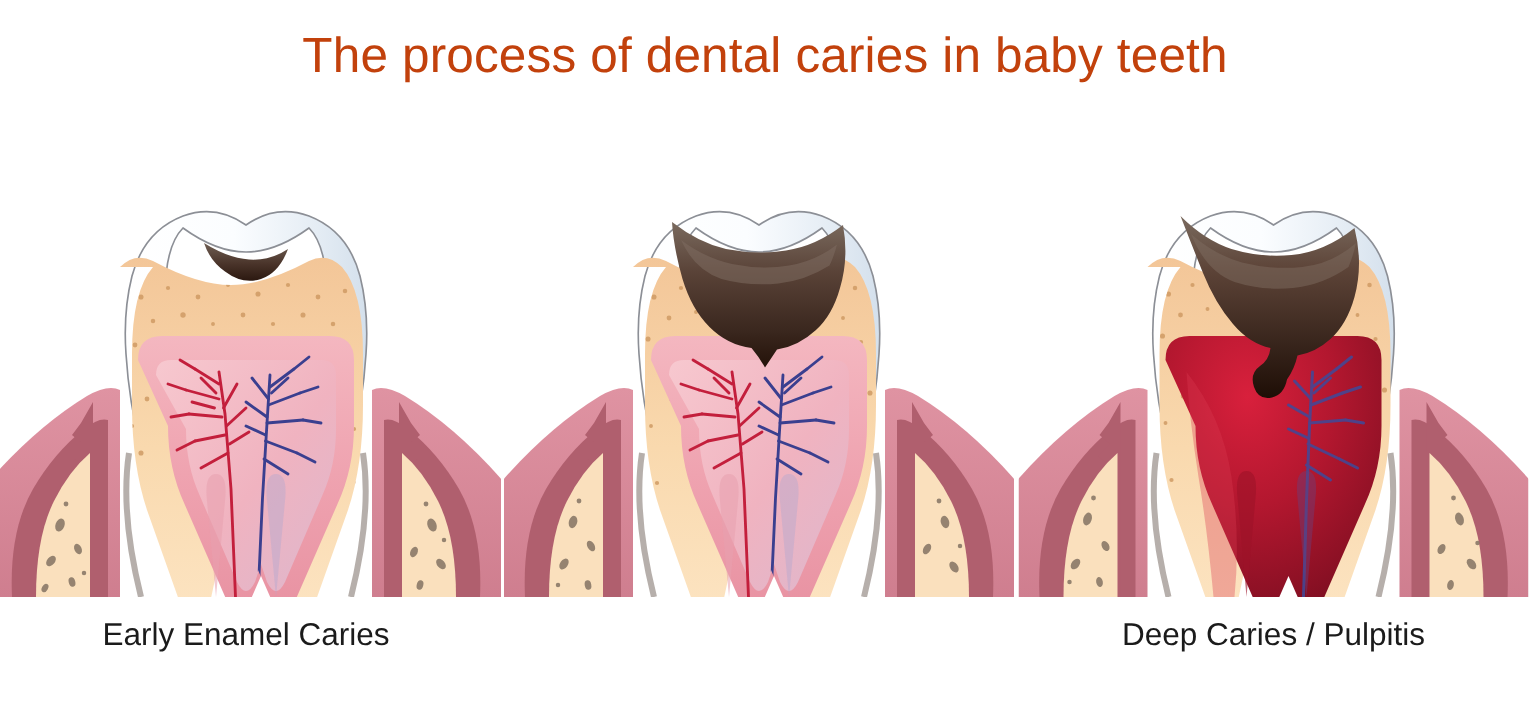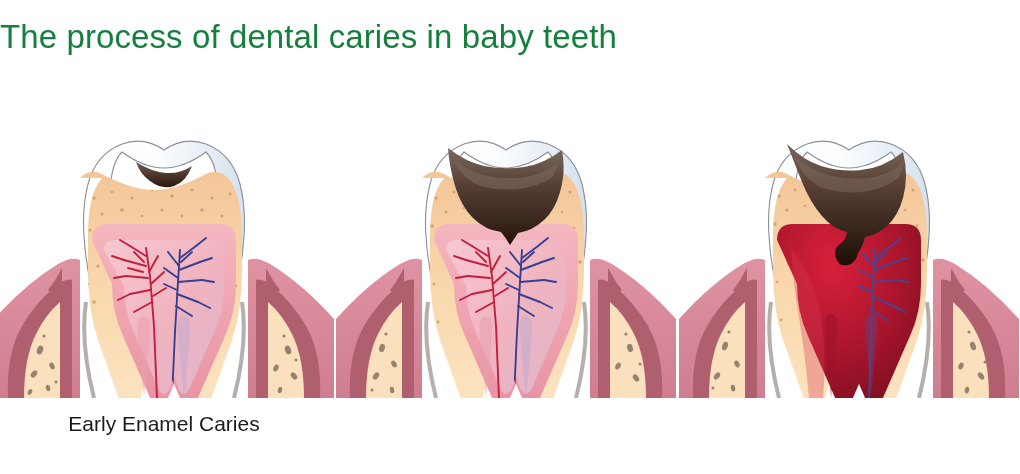--- a/index.html
+++ b/index.html
@@ -1,20 +1,20 @@
 <!DOCTYPE html>
 <html><head>
 <meta charset="utf-8">
 <style>
   html,body{margin:0;padding:0;background:#ffffff;}
   body{width:1020px;height:474px;overflow:hidden;font-family:"Liberation Sans",sans-serif;}
   #stage{position:relative;width:1020px;height:474px;background:#fff;}
   #title{
-    position:absolute;left:0;top:18px;width:1020px;text-align:left;
-    font-size:33px;font-weight:400;color:#15803d;letter-spacing:.1px;
+    position:absolute;left:0;top:18px;width:1020px;text-align:center;
+    font-size:33px;font-weight:400;color:#c2410c;letter-spacing:.1px;
     font-family:"Liberation Sans",sans-serif;
   }
   .panel{position:absolute;top:126px;width:340px;height:272px;overflow:hidden;}
   #panel-0{left:-6px;}
   #panel-1{left:336px;}
   #panel-2{left:679px;}
   .panel svg{display:block;width:340px;height:272px;}
   .caption{
     position:absolute;top:412px;width:340px;text-align:center;
     font-size:21px;color:#1b1b1b;font-family:"Liberation Sans",sans-serif;
@@ -487,14 +487,15 @@
 
         <g fill="none" stroke="#a9a19c" stroke-width="4" opacity=".85">
           <path d="M92,176 q-6,40 8,96"></path>
           <path d="M248,176 q6,40 -8,96"></path>
         </g>
       </g>
     </svg>
   </div>
 
   <div class="caption" id="caption-0">Early Enamel Caries</div>
+  <div class="caption" id="caption-2">Deep Caries / Pulpitis</div>
 
 </div>
 
 </body></html>

